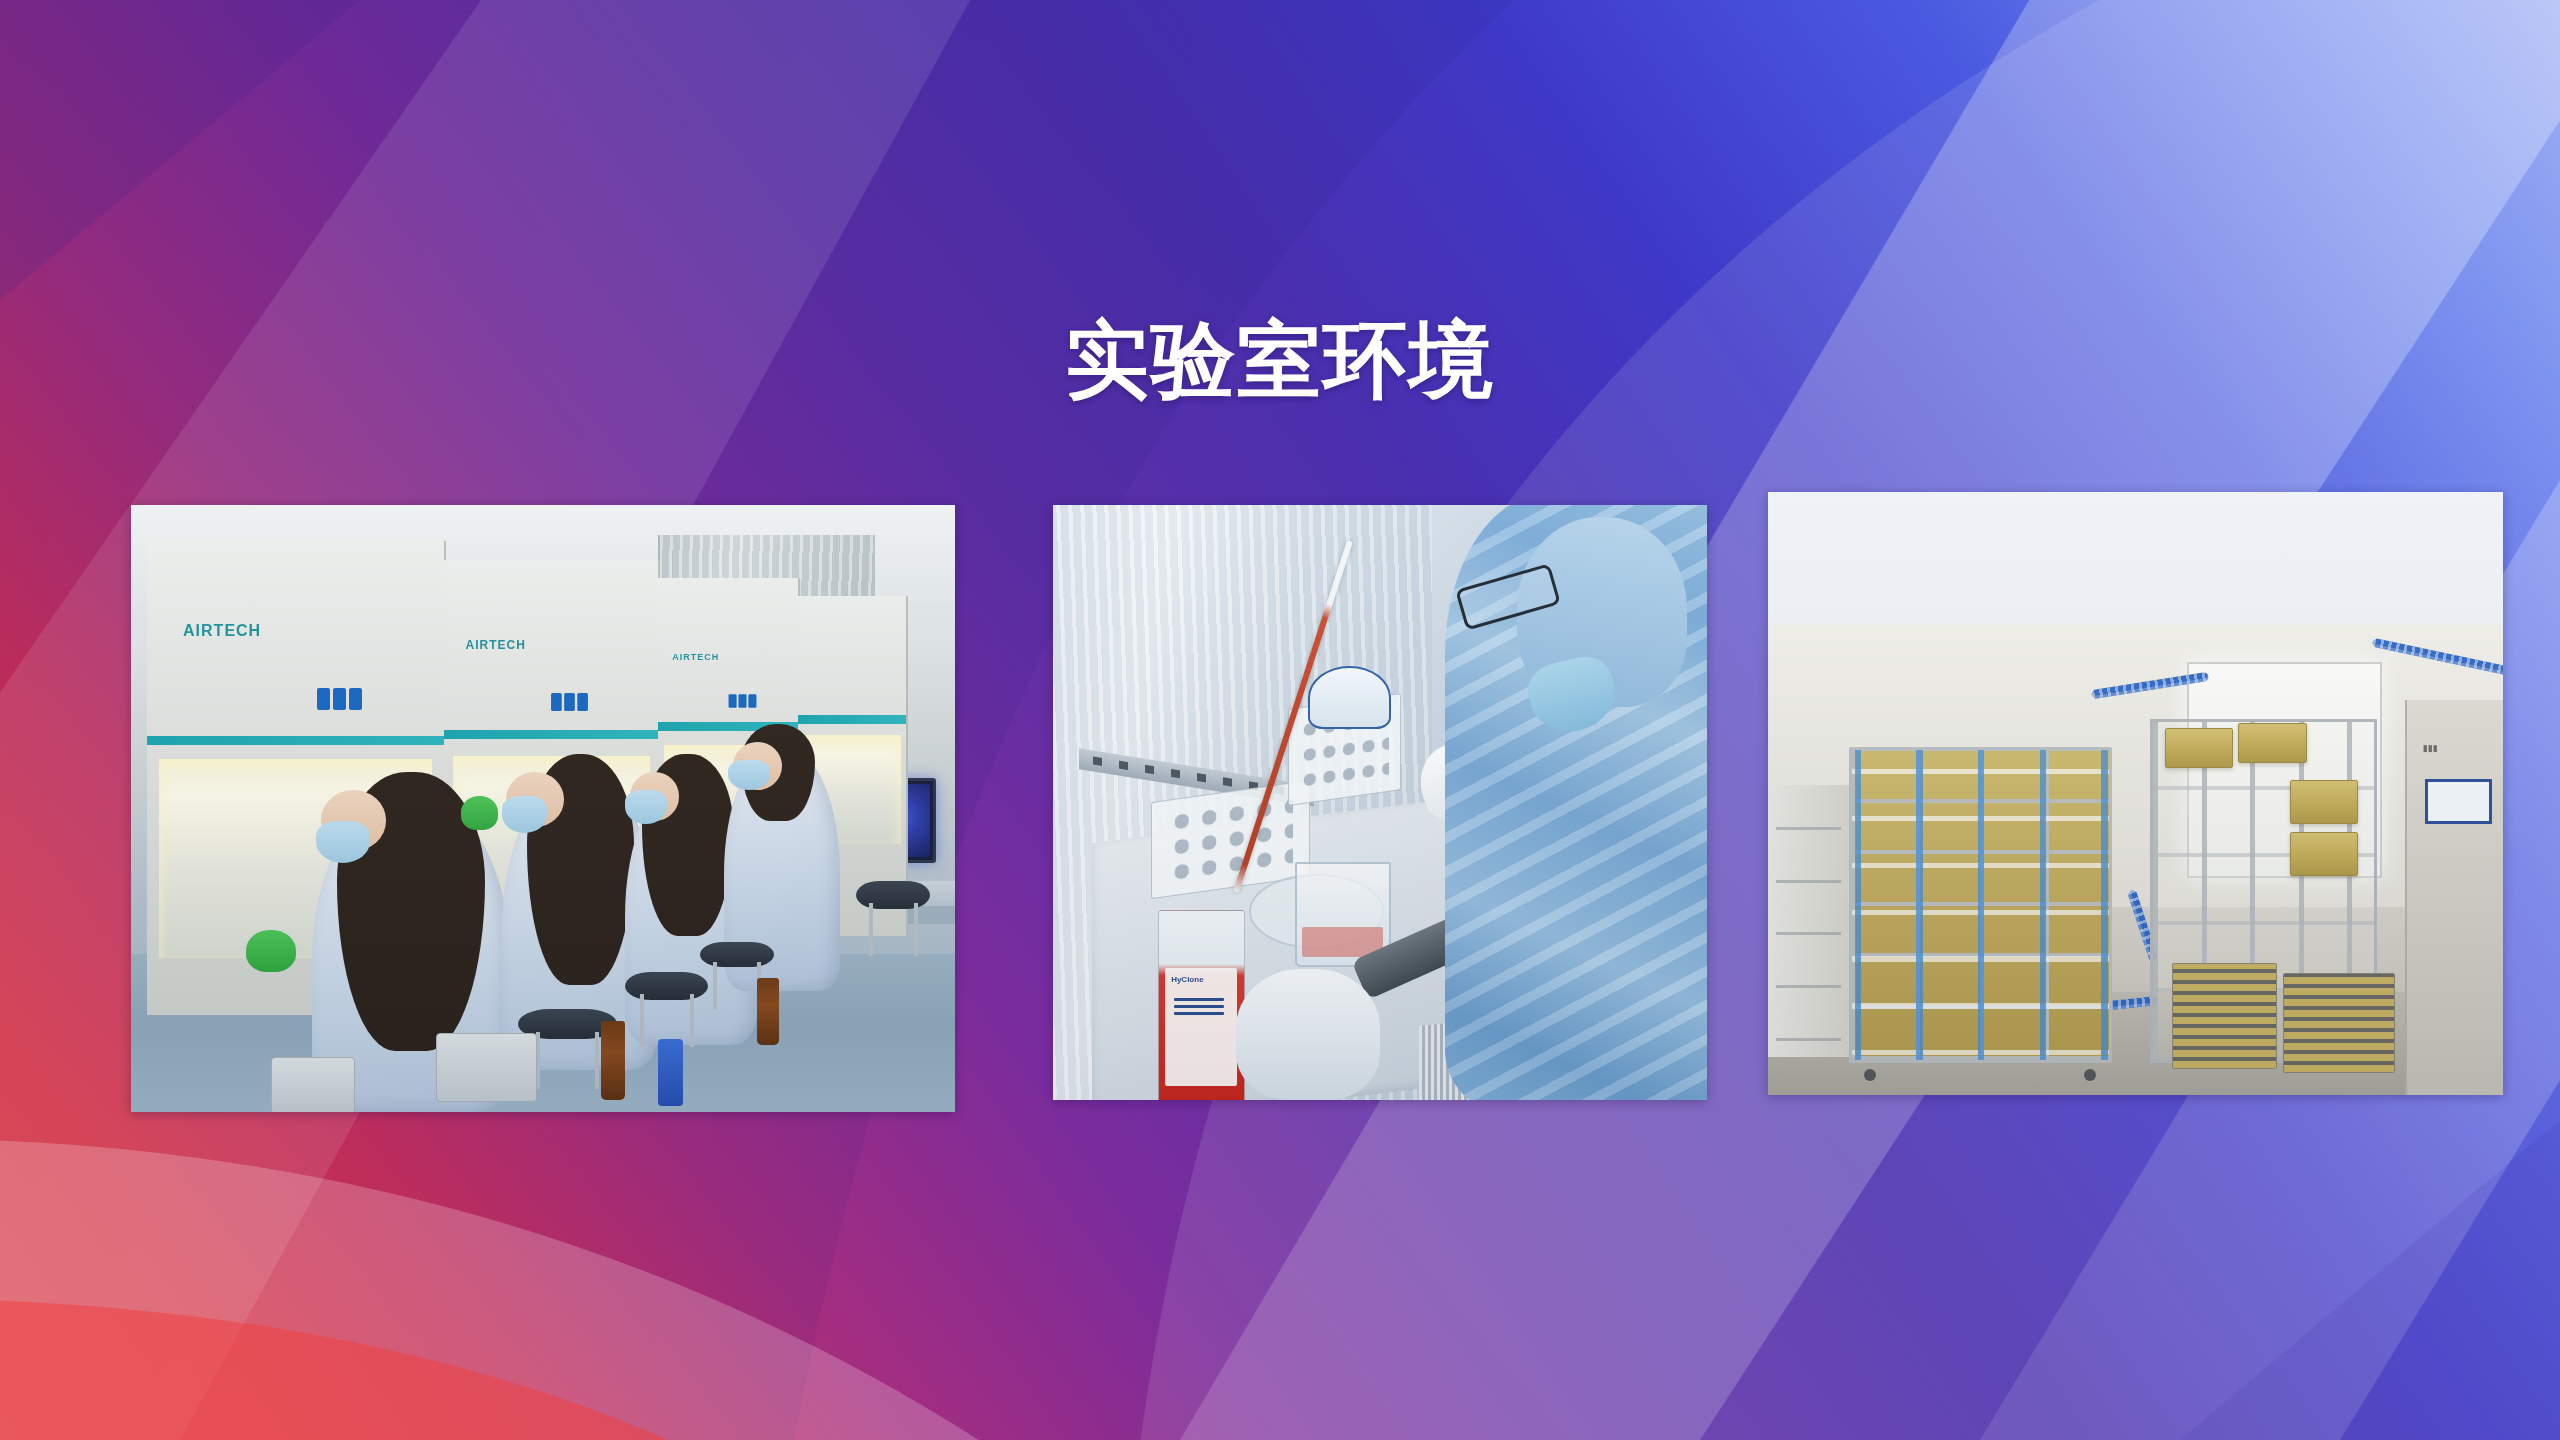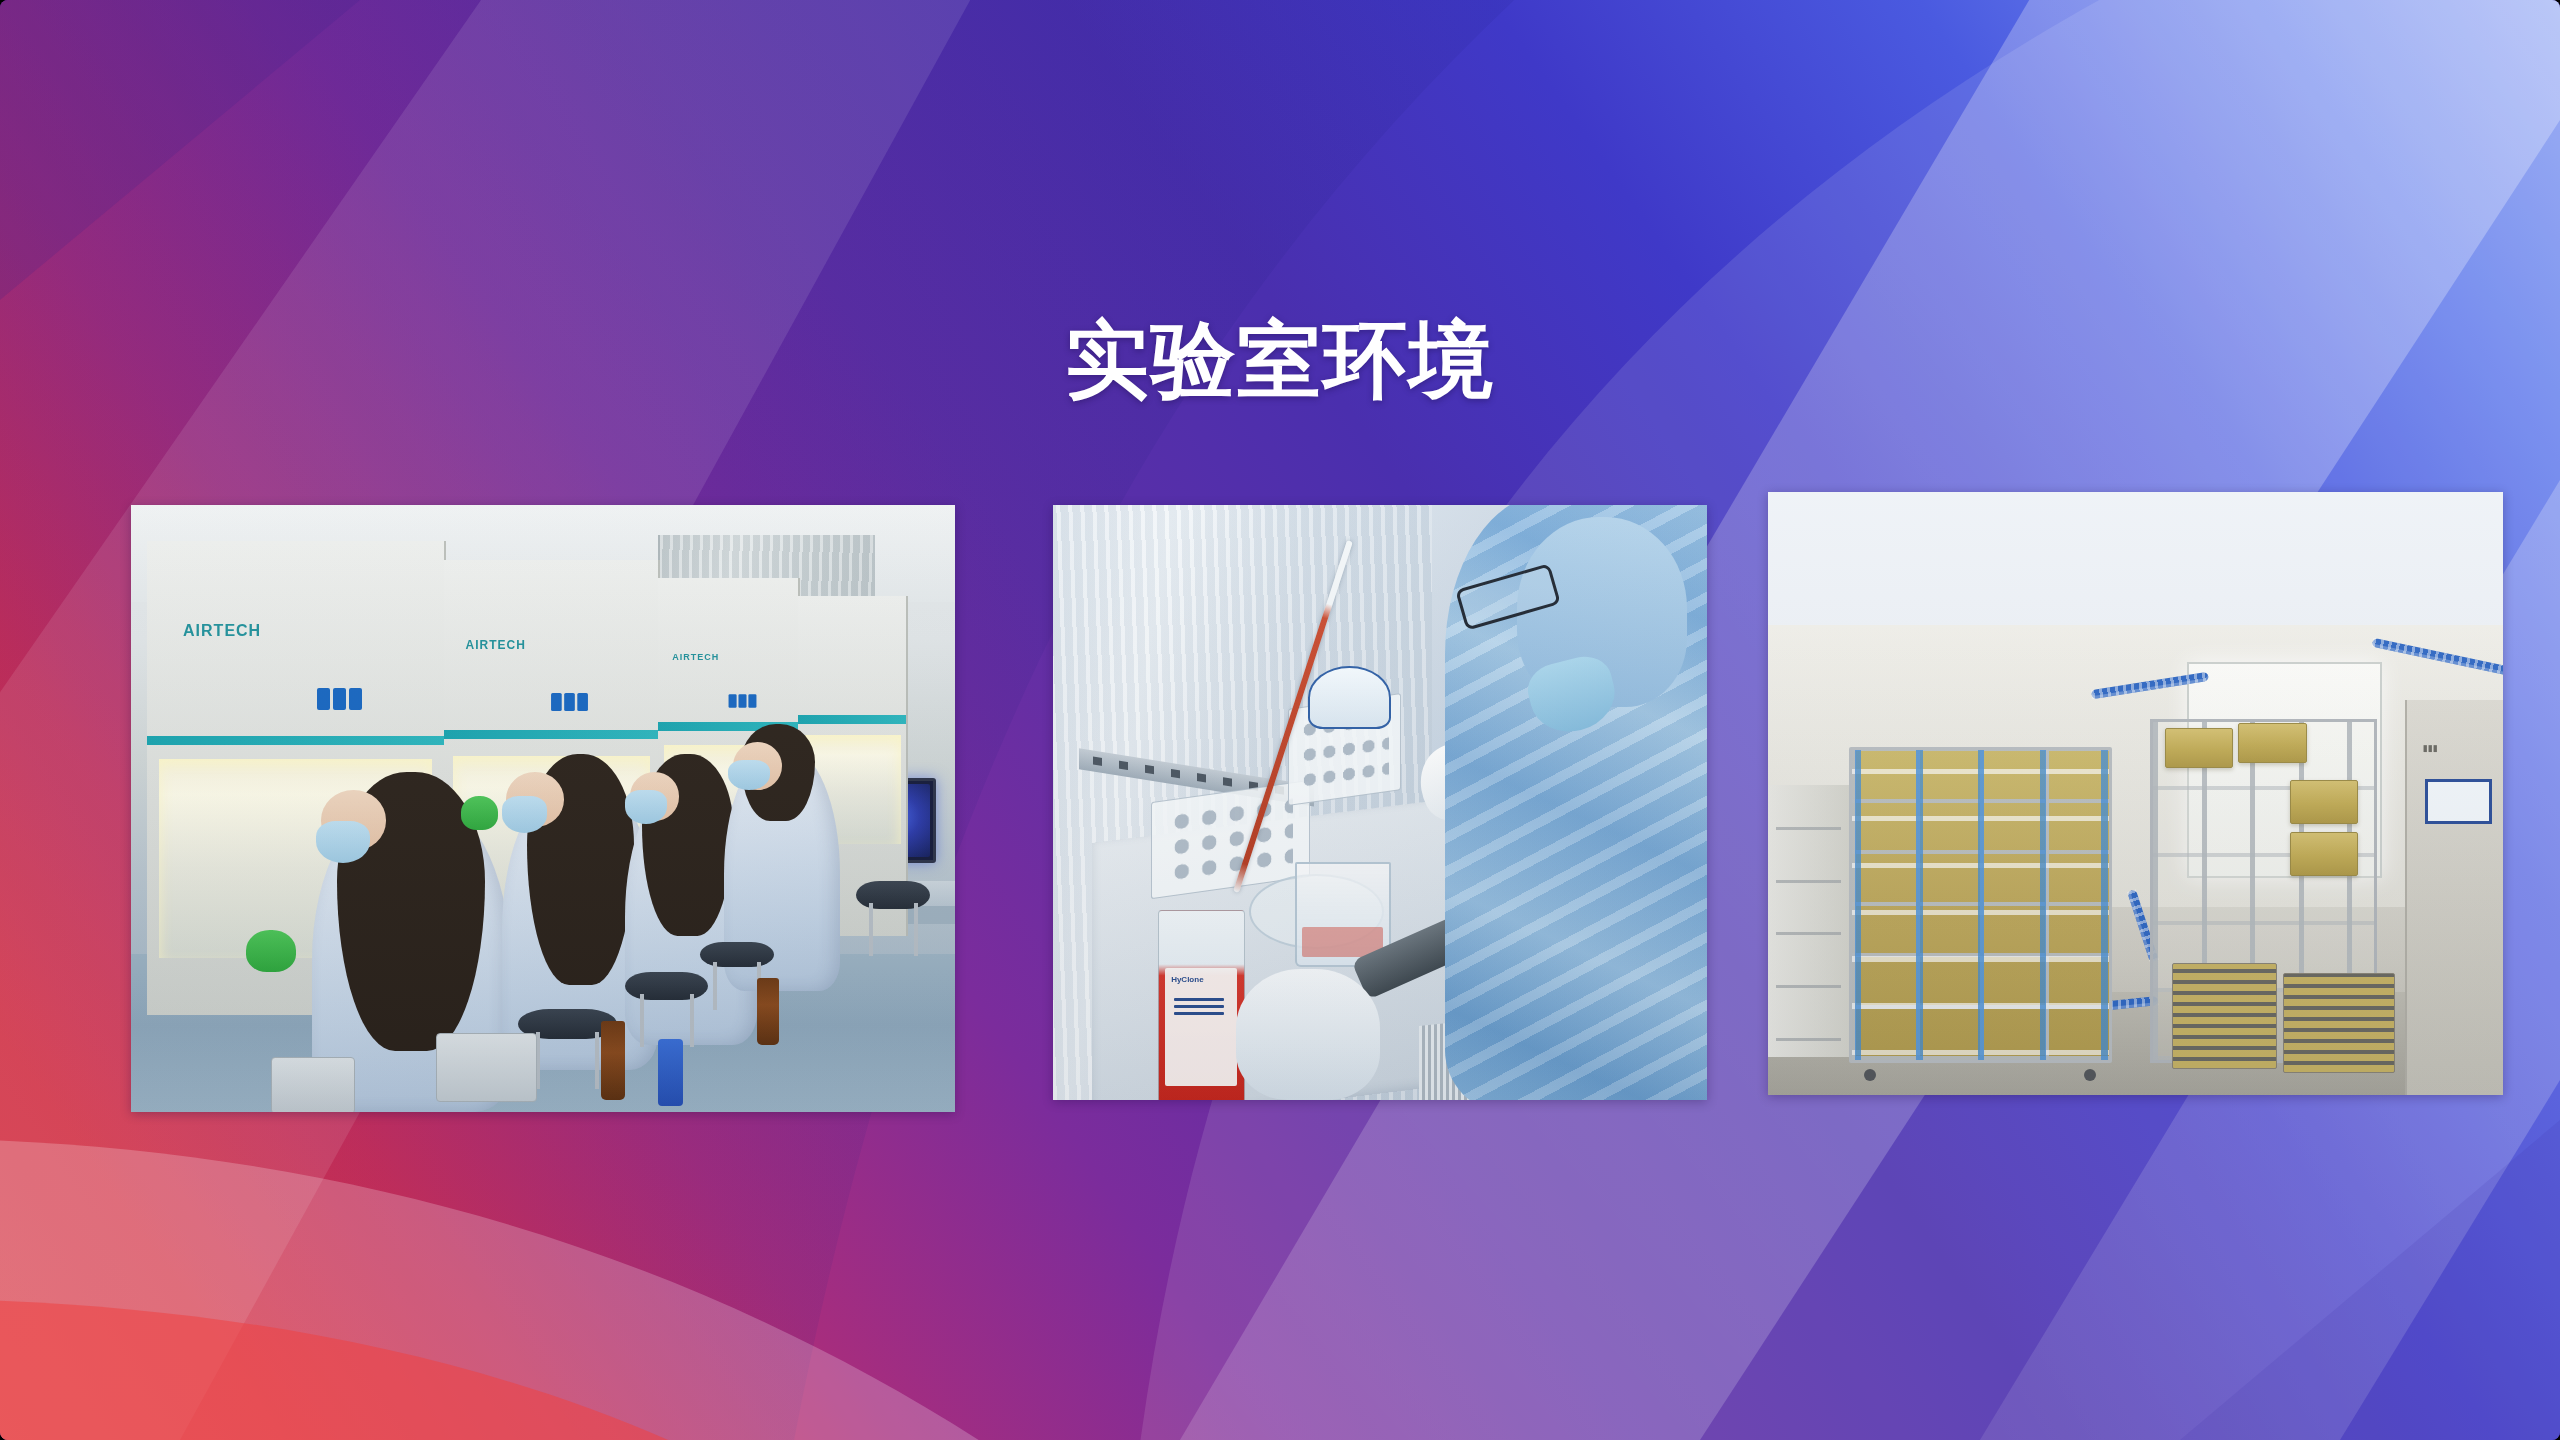--- a/index.html
+++ b/index.html
@@ -10,21 +10,20 @@
   body {
     font-family: "Liberation Sans", "DejaVu Sans", sans-serif;
   }
 
   #slide {
     position: relative;
     width: 2560px;
     height: 1440px;
     overflow: hidden;
     background: #4a2a9e;
-    border-radius: 8px;
   }
 
   
   .bg-layer {
     position: absolute;
     inset: 0;
     pointer-events: none;
   }
 
   

